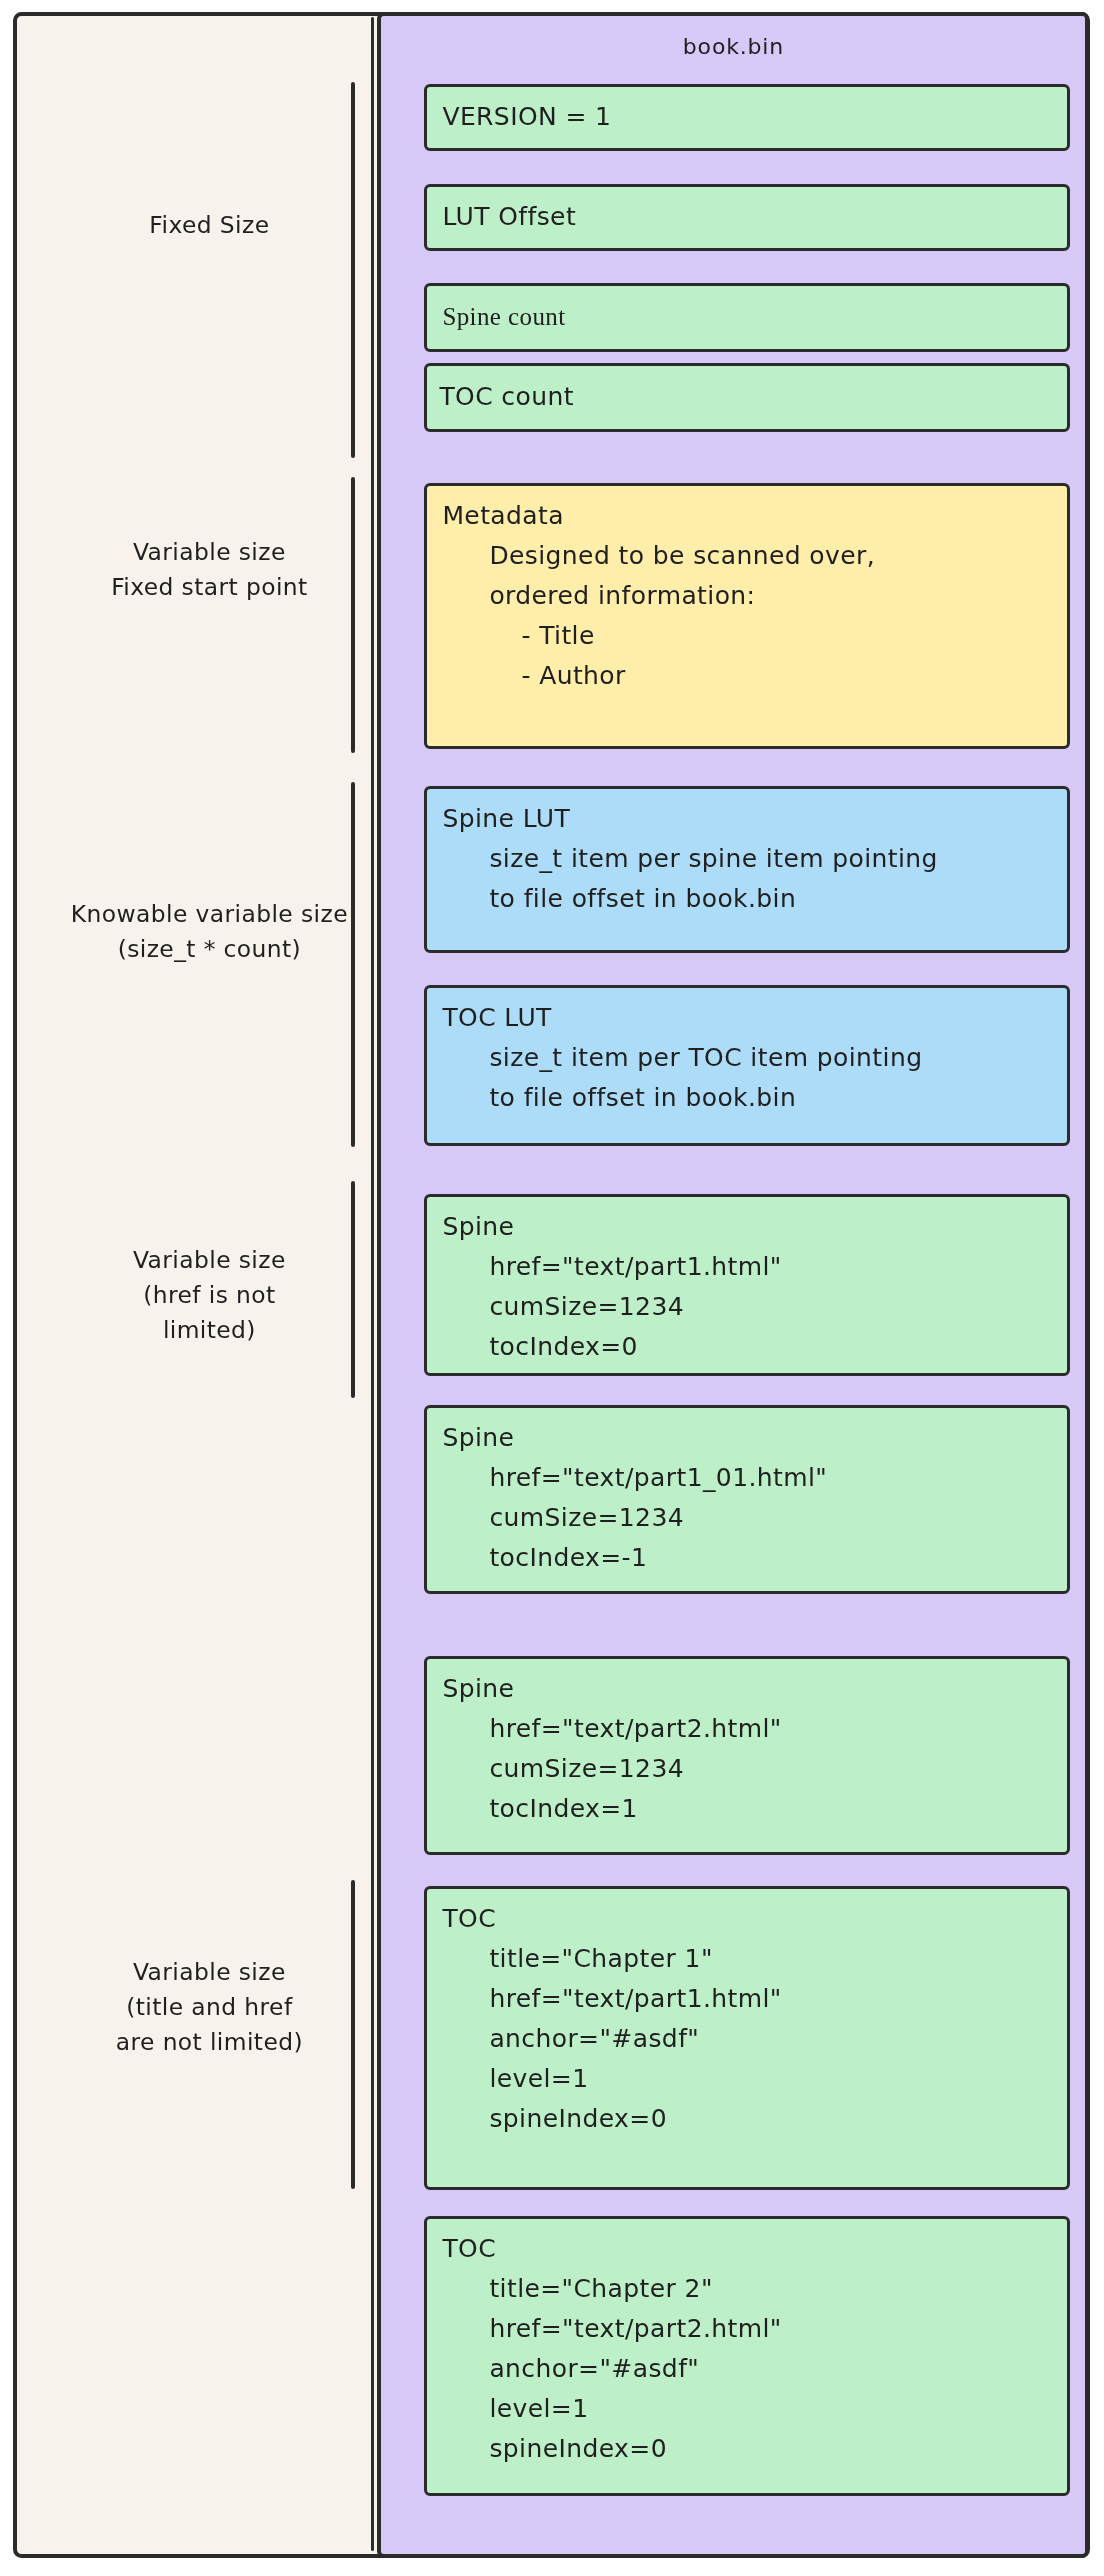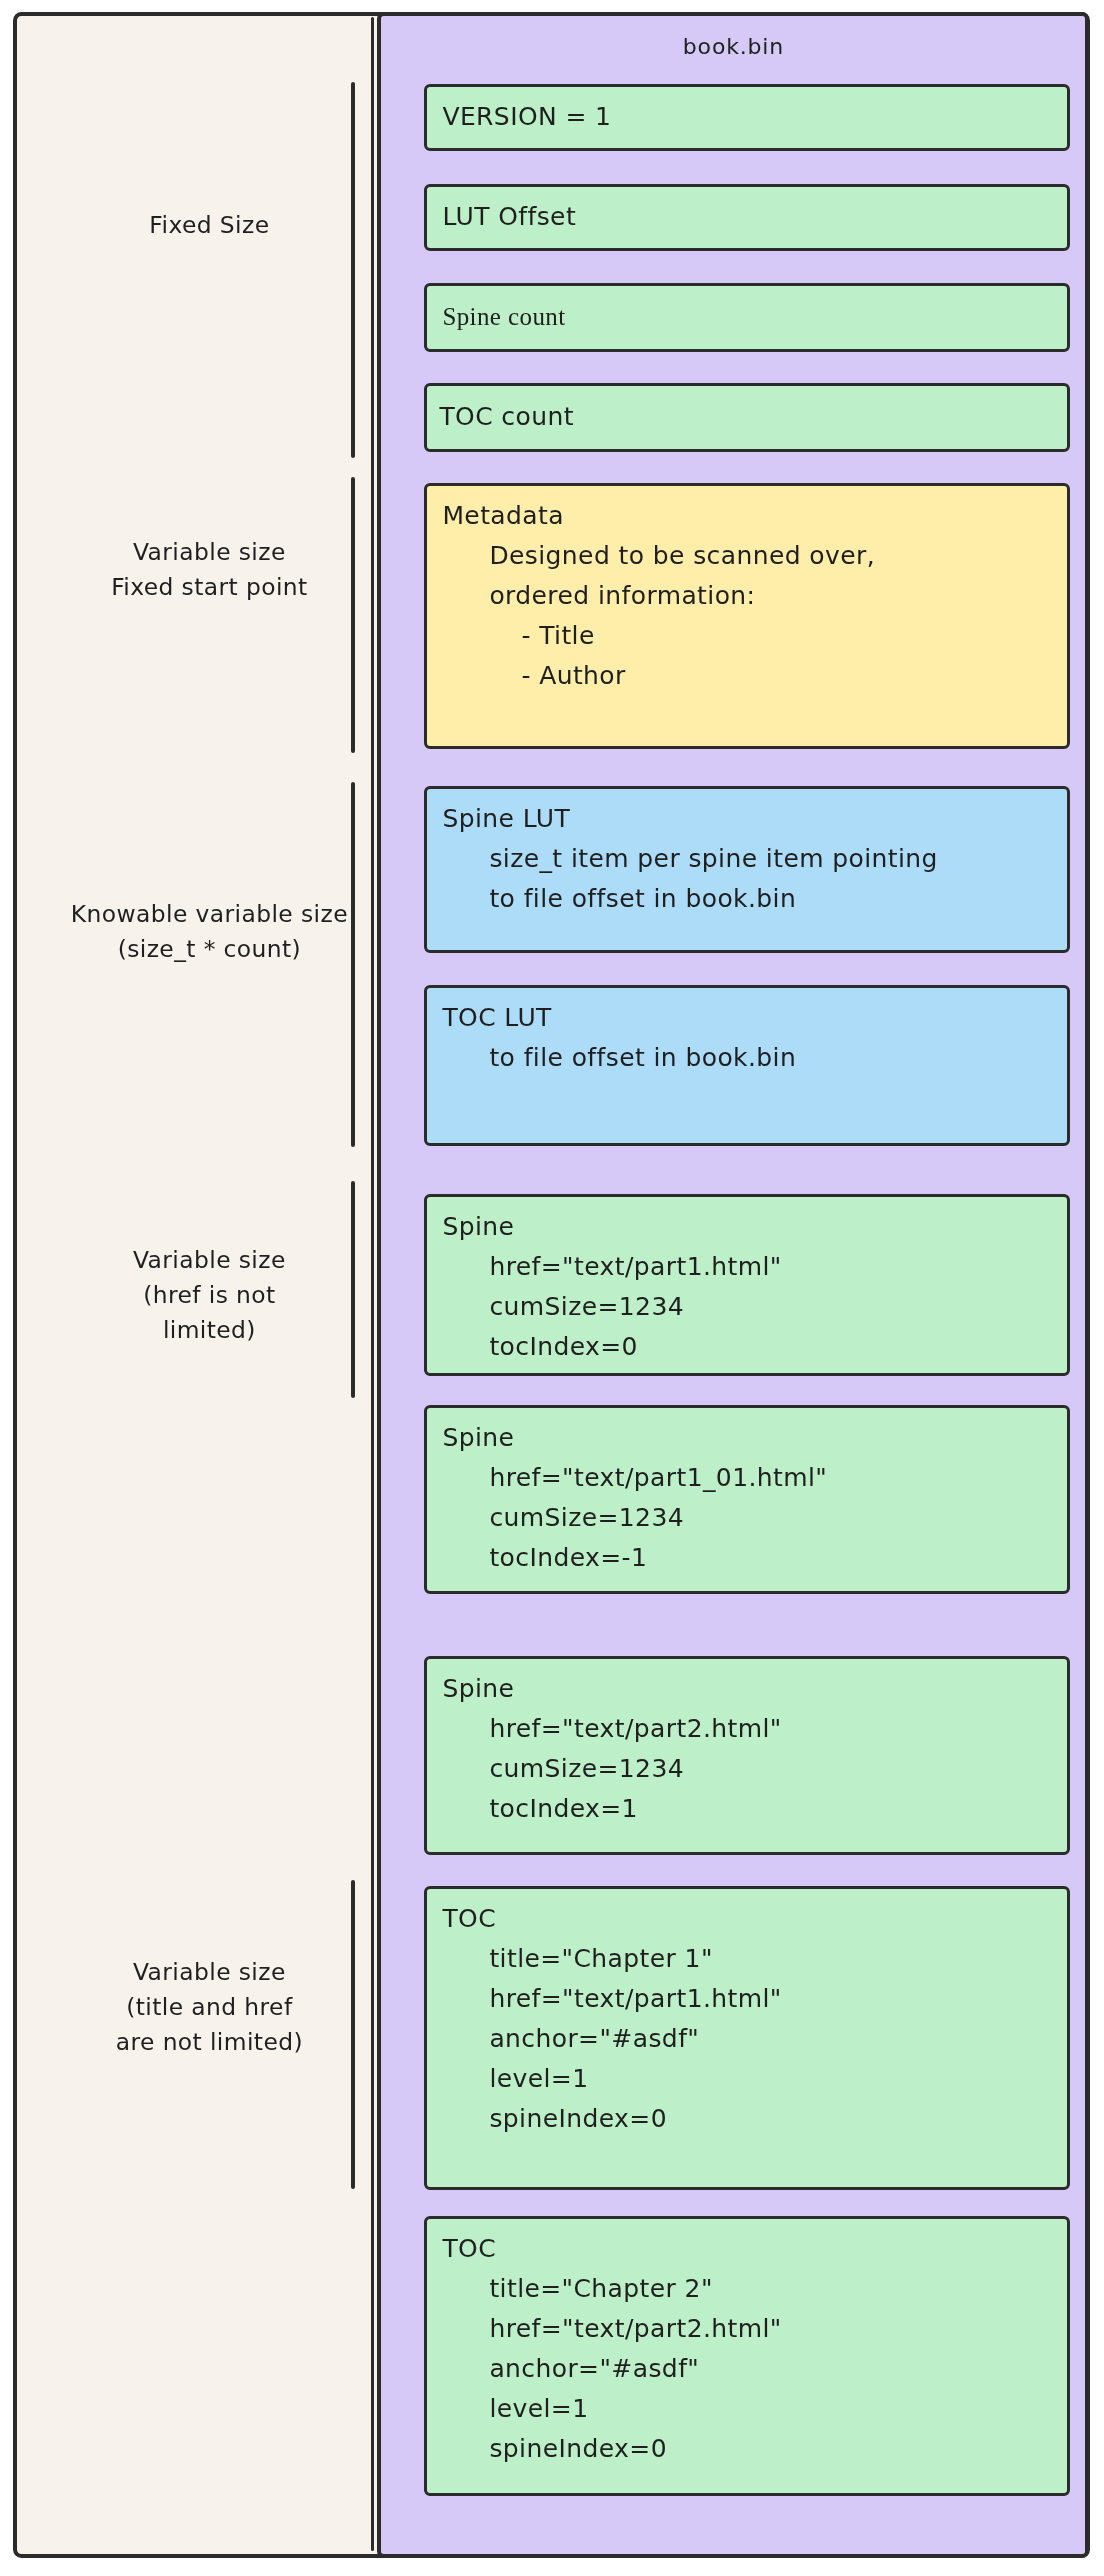--- a/index.html
+++ b/index.html
@@ -146,37 +146,38 @@
       <div id="boxes">
           <div class="box green single" style="top: 68px; height: 67px;">
             <div class="box-line">VERSION = 1</div>
           </div>
           <div class="box green single" style="top: 168px; height: 67px;">
             <div class="box-line">LUT Offset</div>
           </div>
           <div class="box green single" style="top: 267px; height: 69px; font-family: Liberation Serif, serif;">
             <div class="box-line">Spine count</div>
           </div>
-          <div class="box green single" style="top: 367px; height: 69px; padding-left: 12px;">
+          <div class="box green single" style="top: 347px; height: 69px; padding-left: 12px;">
             <div class="box-line">TOC count</div>
           </div>
           <div class="box yellow" style="top: 467px; height: 266px;">
             <div class="box-line">Metadata</div>
             <div class="box-line ind-1">Designed to be scanned over,</div>
             <div class="box-line ind-1">ordered information:</div>
             <div class="box-line ind-2">- Title</div>
             <div class="box-line ind-2">- Author</div>
           </div>
           <div class="box blue" style="top: 770px; height: 167px;">
             <div class="box-line">Spine LUT</div>
             <div class="box-line ind-1">size_t item per spine item pointing</div>
             <div class="box-line ind-1">to file offset in book.bin</div>
           </div>
           <div class="box blue" style="top: 969px; height: 161px;">
             <div class="box-line">TOC LUT</div>
+            <div class="box-line ind-1">size_t item per TOC item pointing</div>
             <div class="box-line ind-1">to file offset in book.bin</div>
           </div>
           <div class="box green" style="top: 1178px; height: 182px;">
             <div class="box-line">Spine</div>
             <div class="box-line ind-1">href="text/part1.html"</div>
             <div class="box-line ind-1">cumSize=1234</div>
             <div class="box-line ind-1">tocIndex=0</div>
           </div>
           <div class="box green" style="top: 1389px; height: 189px;">
             <div class="box-line">Spine</div>

